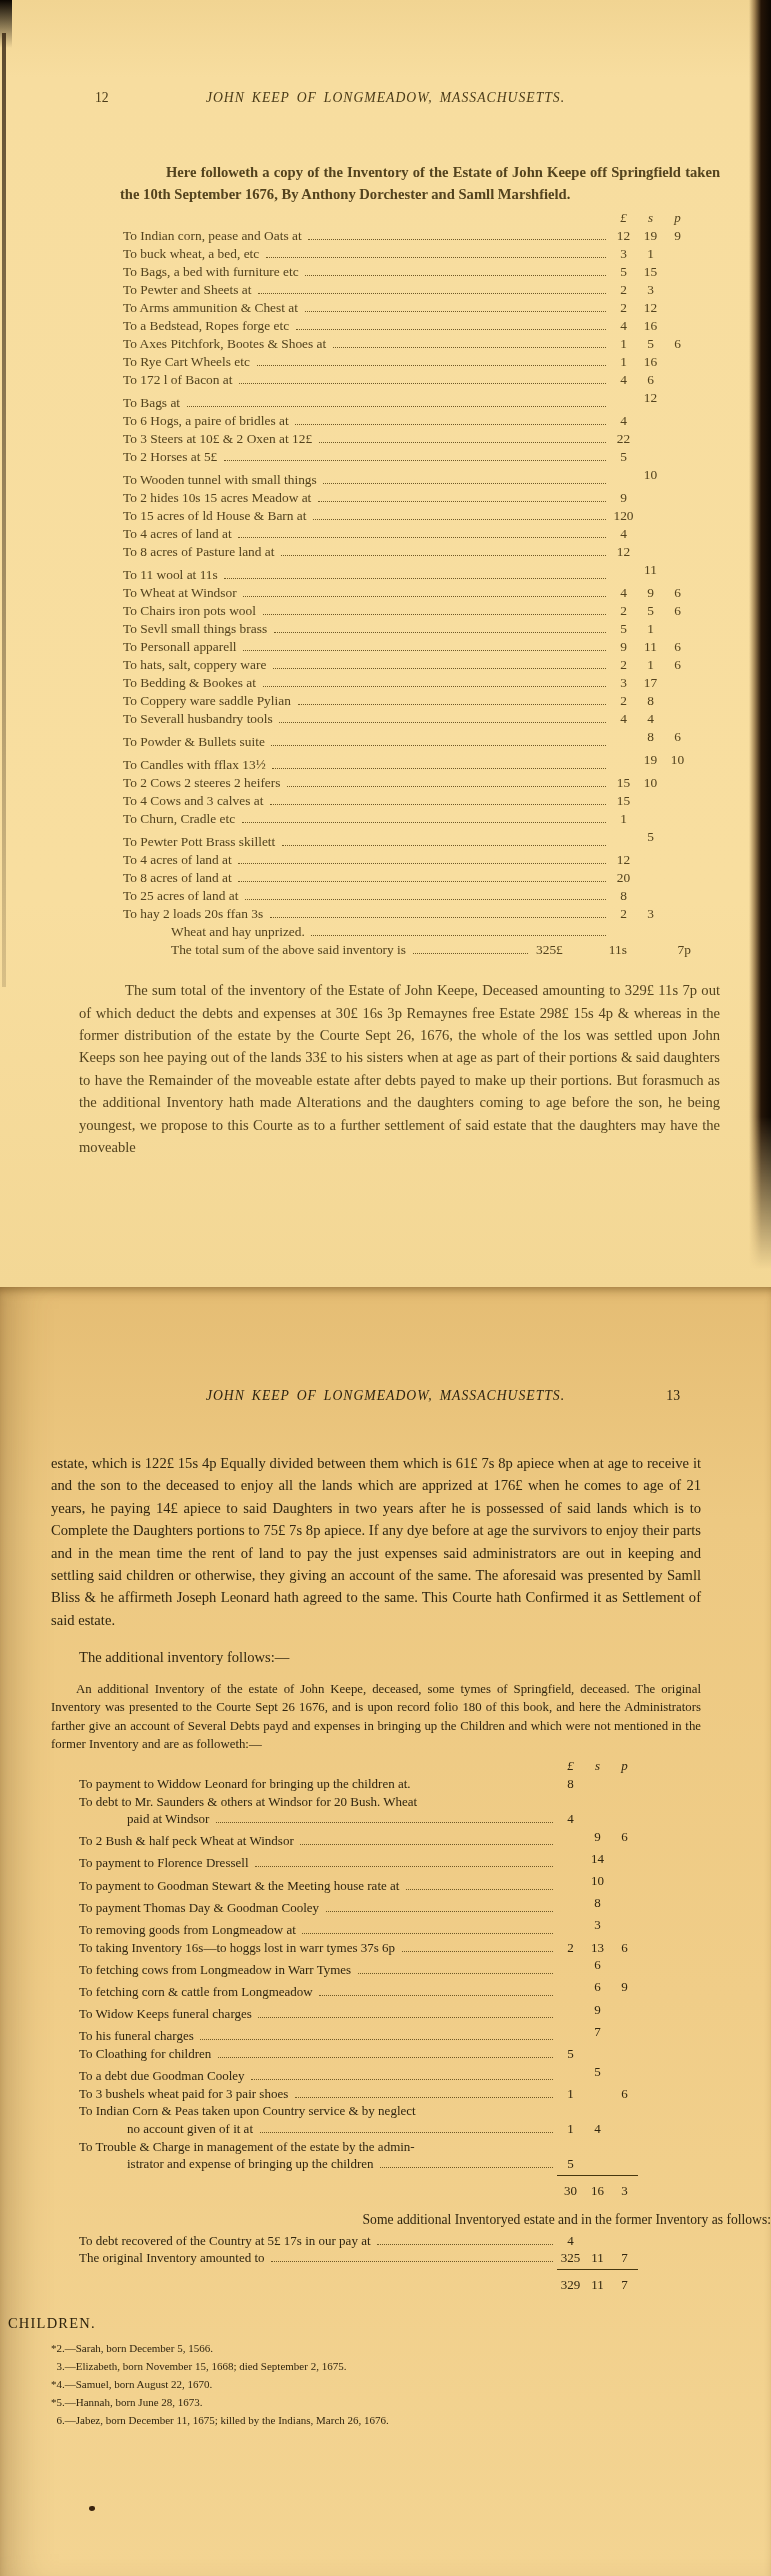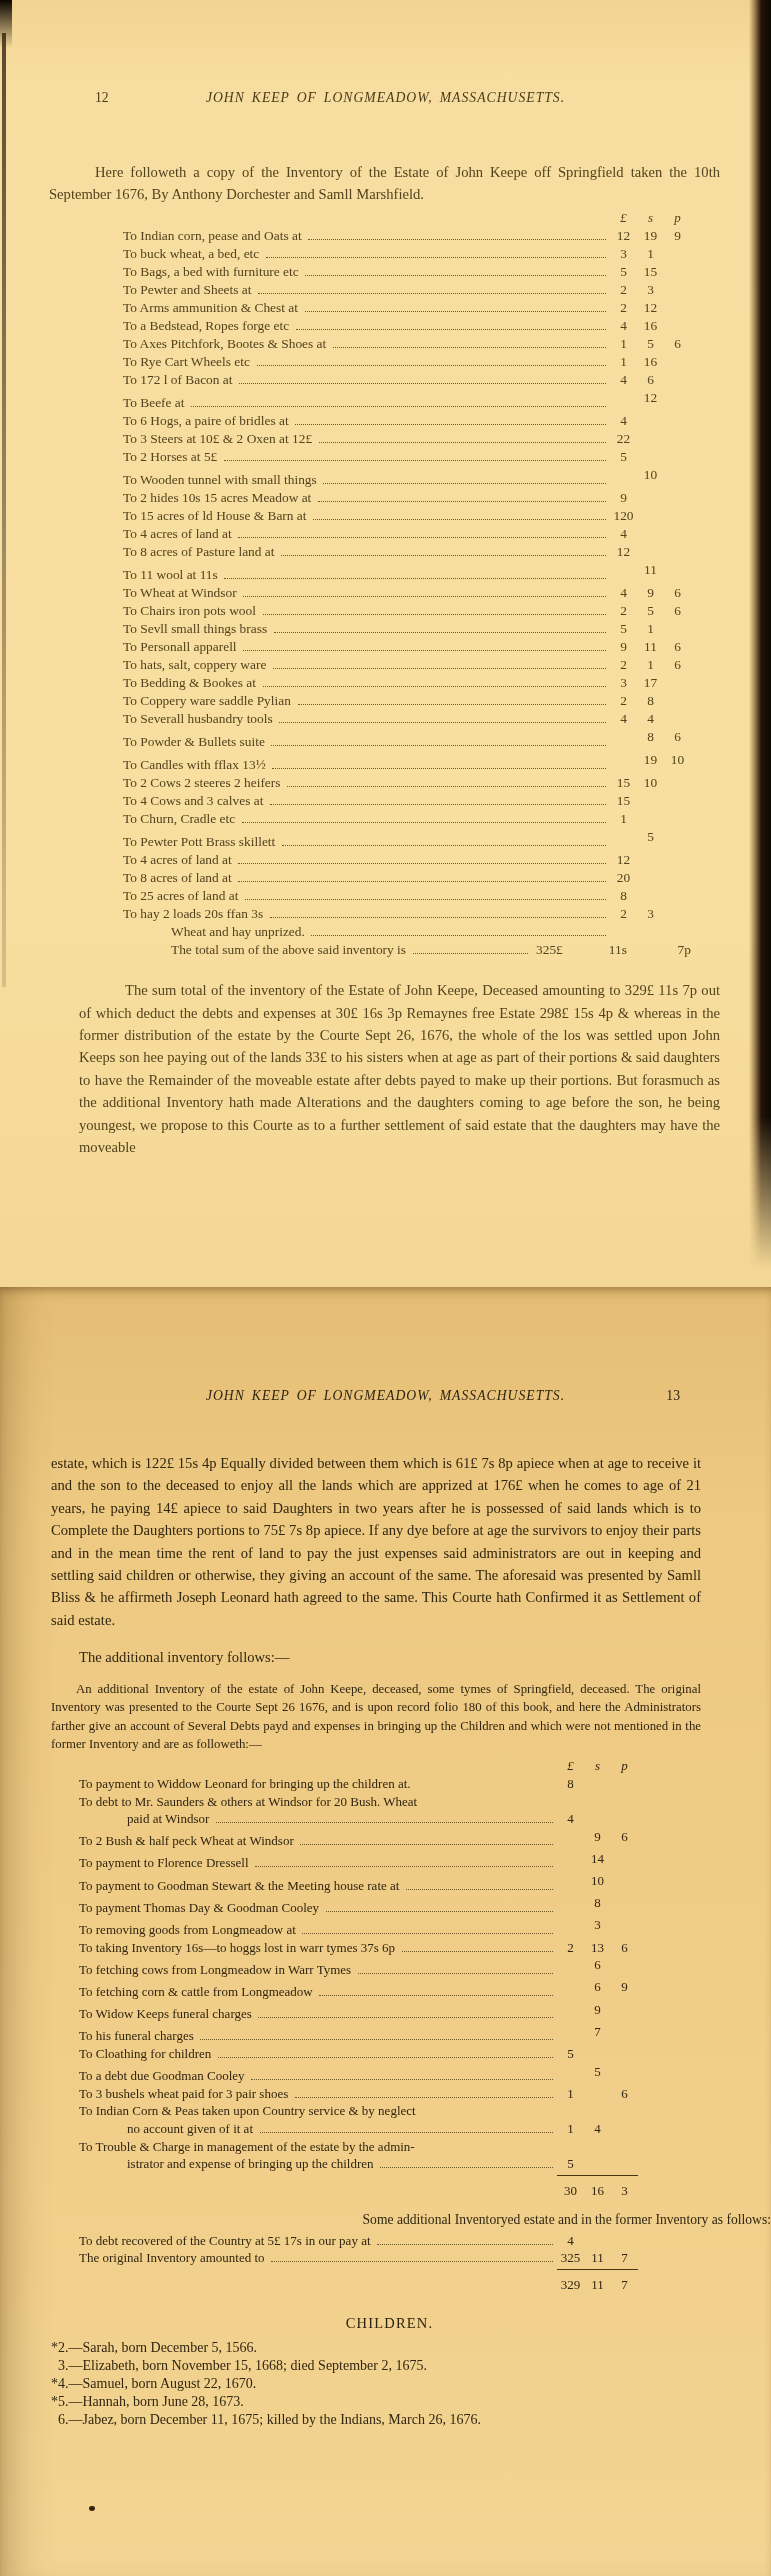--- a/index.html
+++ b/index.html
@@ -29,21 +29,21 @@
   .runhead{position:relative;text-align:center;font-style:italic;font-size:13.7px;
     letter-spacing:1px;word-spacing:2.5px;}
   .page1 .runhead{margin:90px 58px 0 58px;color:#4a3b18;}
   .page2 .runhead{margin:101px 58px 0 58px;color:#2e2410;}
   .pagenum{position:absolute;top:0;font-style:normal;letter-spacing:0;font-size:13.7px;}
   .pagenum.left{left:37px;}
   .pagenum.right{right:33px;}
 
   
   .para{text-align:justify;font-size:14.6px;line-height:22.4px;}
-  .page1 .intro{margin:55px 51px 0 49px;text-indent:46px;}
+  .page1 .intro{margin:55px 51px 0 120px;text-indent:46px;font-weight:bold;}
   .page1 .closing{margin:20px 51px 0 79px;text-indent:46px;}
   .page2 .opening{margin:48px 70px 0 51px;}
   .follows-line{margin:17.4px 0 0 79px;font-size:14.6px;}
   .small-intro{margin:14px 70px 0 51px;text-align:justify;font-size:12.8px;line-height:18.6px;text-indent:25px;}
   .some-line{margin:12.4px 0 3.3px 51px;font-size:13.6px;text-align:right;}
 
   
   .inv{font-size:13.4px;}
   .inv.first{margin:3.3px 80px 0 123px;}
   .inv.second{margin:3.3px 133px 0 79px;font-size:13px;}
@@ -56,23 +56,23 @@
   .c{width:27px;text-align:center;white-space:nowrap;flex:0 0 auto;}
   .indent{padding-left:48px;}
   .wide .amts{width:auto;min-width:81px;gap:35px;}
   .wide .c{width:auto;min-width:25px;text-align:right;padding-left:4.1px;}
   .sumline .amts{border-top:1.7px solid #46370f;padding-top:6px;}
   .sumline{margin-top:2.5px;}
   .units-row{font-style:italic;}
   .units-row .c{font-size:13px;}
 
   
-  .children-head{text-align:center;font-size:14.5px;letter-spacing:1.2px;margin:21.6px 0 6.6px 0;color:#2c220d;padding-left:8px;}
+  .children-head{text-align:left;font-size:14.5px;letter-spacing:1.2px;margin:21.6px 0 6.6px 0;color:#2c220d;padding-left:8px;}
   .children{margin:0 33px 0 51px;}
-  .child{font-size:14px;line-height:18px;white-space:pre-wrap;}
+  .child{font-size:11px;line-height:18px;white-space:pre-wrap;}
 </style>
 </head>
 <body>
 
 <div class="scan">
 
   <div class="page page1">
     <div class="edge-l-top"></div>
     <div class="edge-l-line"></div>
     <div class="edge-r"></div>
@@ -180,21 +180,21 @@
             <span class="lbl">To 172 l of Bacon at</span>
             <span class="leader"></span>
             <span class="amts">
               <span class="c">4</span>
               <span class="c">6</span>
               <span class="c"></span>
             </span>
           </div>
 
           <div class="inv-row">
-            <span class="lbl">To Beefe at</span>
+            <span class="lbl">To Bags at</span>
             <span class="leader"></span>
             <span class="amts">
               <span class="c"></span>
               <span class="c">12</span>
               <span class="c"></span>
             </span>
           </div>
 
           <div class="inv-row">
             <span class="lbl">To 6 Hogs, a paire of bridles at</span>

